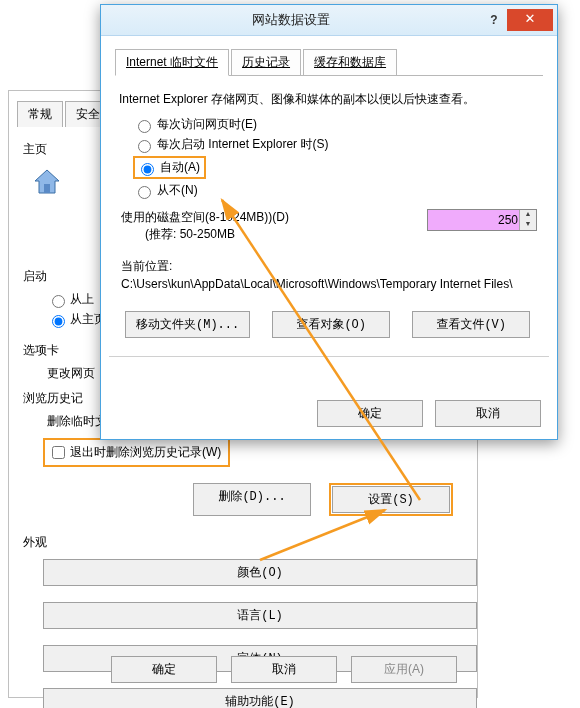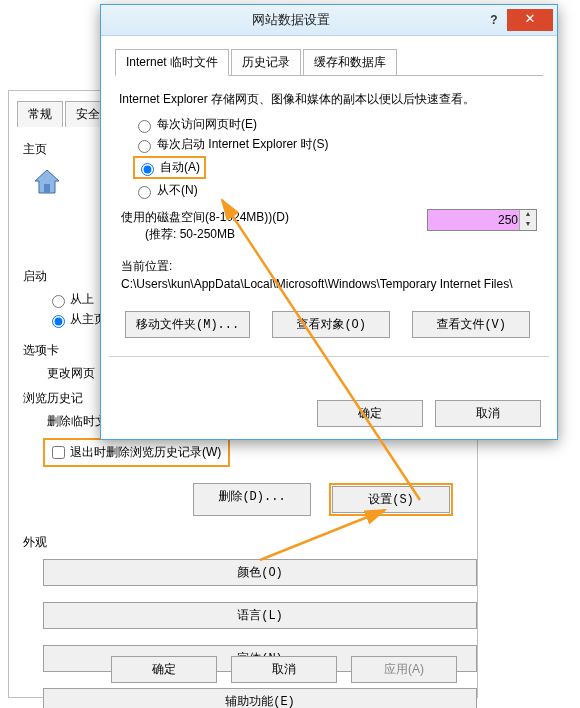--- a/index.html
+++ b/index.html
@@ -129,20 +129,21 @@
     display: flex;
     border-bottom: 1px solid #b8b8b8;
   }
   .dlg-tab {
     border: 1px solid #b8b8b8;
     background: #fdfdfd;
     padding: 4px 10px;
     position: relative;
     top: 1px;
     margin-right: 2px;
+    text-decoration: underline;
   }
   .dlg-tab.active {
     background: #fff;
     border-bottom: 1px solid #fff;
   }
   .dlg-text { margin: 14px 4px 8px 4px; line-height: 1.5; }
   .dlg-subhead { margin: 8px 4px 4px 4px; }
   .dlg-radio-col { margin-left: 18px; }
   .dlg-radio-col label {
     display: flex;

